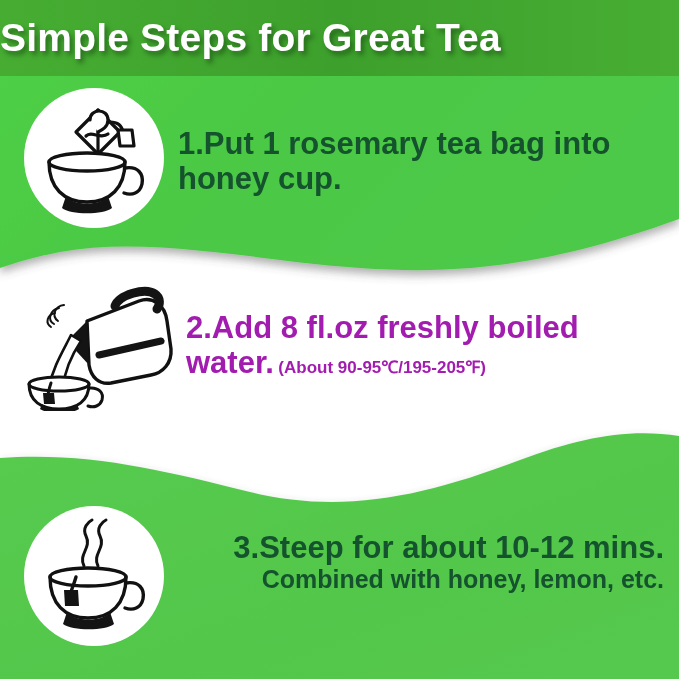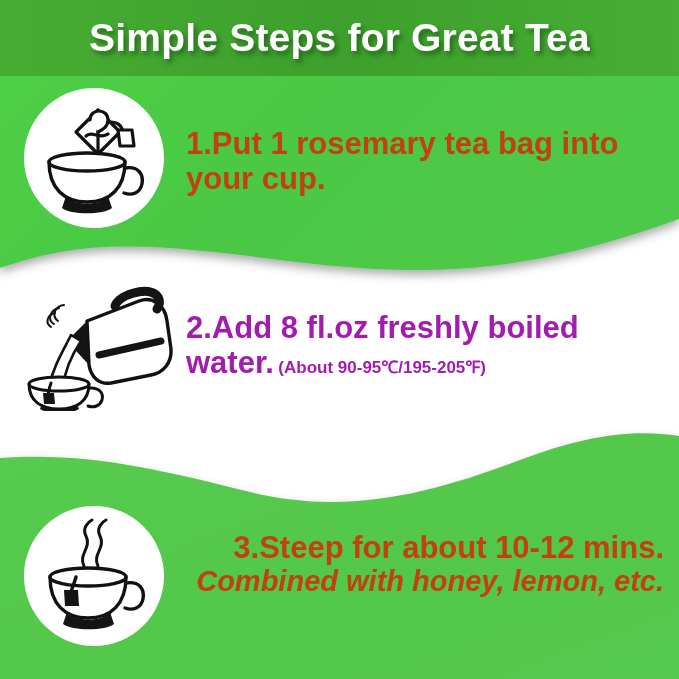--- a/index.html
+++ b/index.html
@@ -29,21 +29,21 @@
 
   
   .header {
     position: absolute;
     left: 0;
     top: 0;
     width: 679px;
     height: 76px;
     display: flex;
     align-items: center;
-    justify-content: center;
+    justify-content: flex-start;
     z-index: 5;
   }
   .title {
     color: #ffffff;
     font-size: 39px;
     font-weight: bold;
     letter-spacing: 0.2px;
     text-shadow: 3px 4px 5px rgba(20,60,15,0.55);
     white-space: nowrap;
   }
@@ -88,25 +88,25 @@
     padding-left: 14px;
   }
   .step-1 .step-text { padding-top: 38px; }
   .step-2 .step-text { padding-top: 28px; padding-left: 8px; }
   .step-3 .step-text { padding-top: 24px; }
 
   .line {
     line-height: 1.14;
     white-space: nowrap;
   }
-  .white-text { color: #c2410c; margin-left: 8px; }
+  .white-text { color: #14532d; }
   .green-text { color: #a21caf; }
 
   .t-big   { font-size: 31px; font-weight: bold; }
-  .t-small { font-size: 29px; font-weight: bold; font-style: italic; }
+  .t-small { font-size: 25px; font-weight: bold; }
 
   .sub-paren {
     font-size: 17px;
     font-weight: bold;
   }
 </style>
 </head>
 <body>
 
 <div class="poster">
@@ -176,21 +176,21 @@
             <path d="M17,66 C17,92 32,106 55,106 C78,106 93,92 93,66"></path>
             <path d="M93,72 C106,70 112,78 110,88 C108,97 100,100 92,97"></path>
           </g>
 
           <path d="M34,100 C40,110 70,110 76,100 L80,112 C72,119 38,119 30,112 Z" fill="#141414"></path>
         </svg>
       </div>
     </div>
     <div class="step-text">
       <div class="line white-text t-big">1.Put 1 rosemary tea bag into</div>
-      <div class="line white-text t-big">your cup.</div>
+      <div class="line white-text t-big">honey cup.</div>
     </div>
   </div>
 
   <div class="step step-2">
     <div class="icon-wrap">
       <div class="icon-plain">
         <svg width="158" height="128" viewBox="0 0 158 128" xmlns="http://www.w3.org/2000/svg">
 
           <g fill="none" stroke="#111111" stroke-width="2" stroke-linecap="round">
             <path d="M36,30 C28,32 26,40 32,44"></path>

